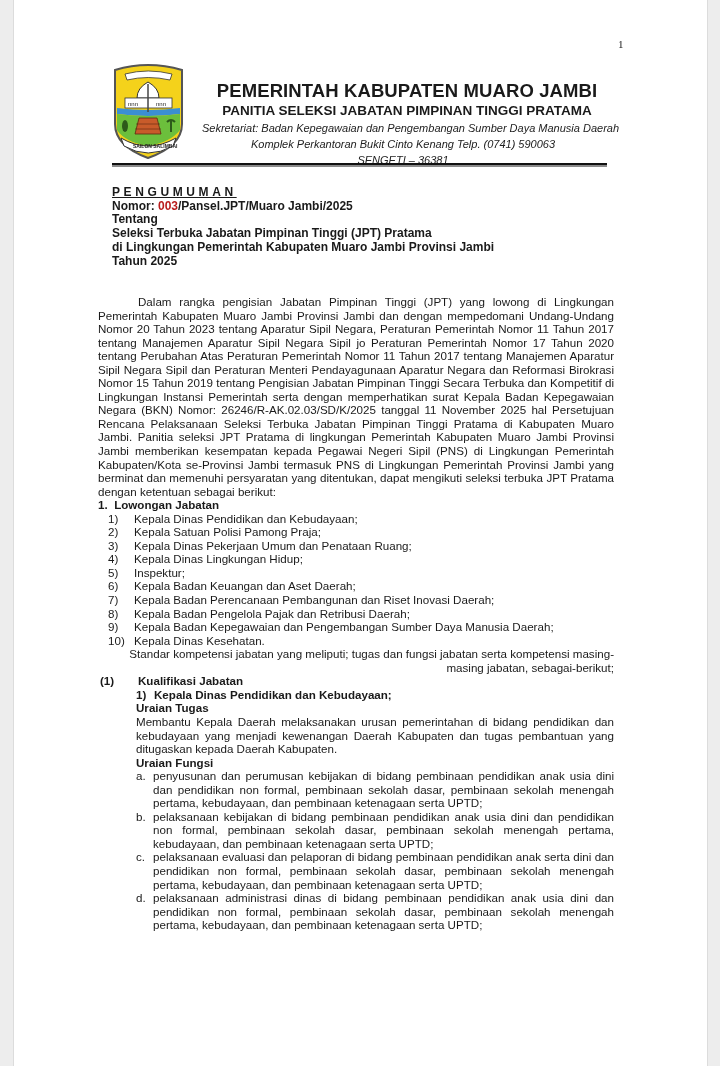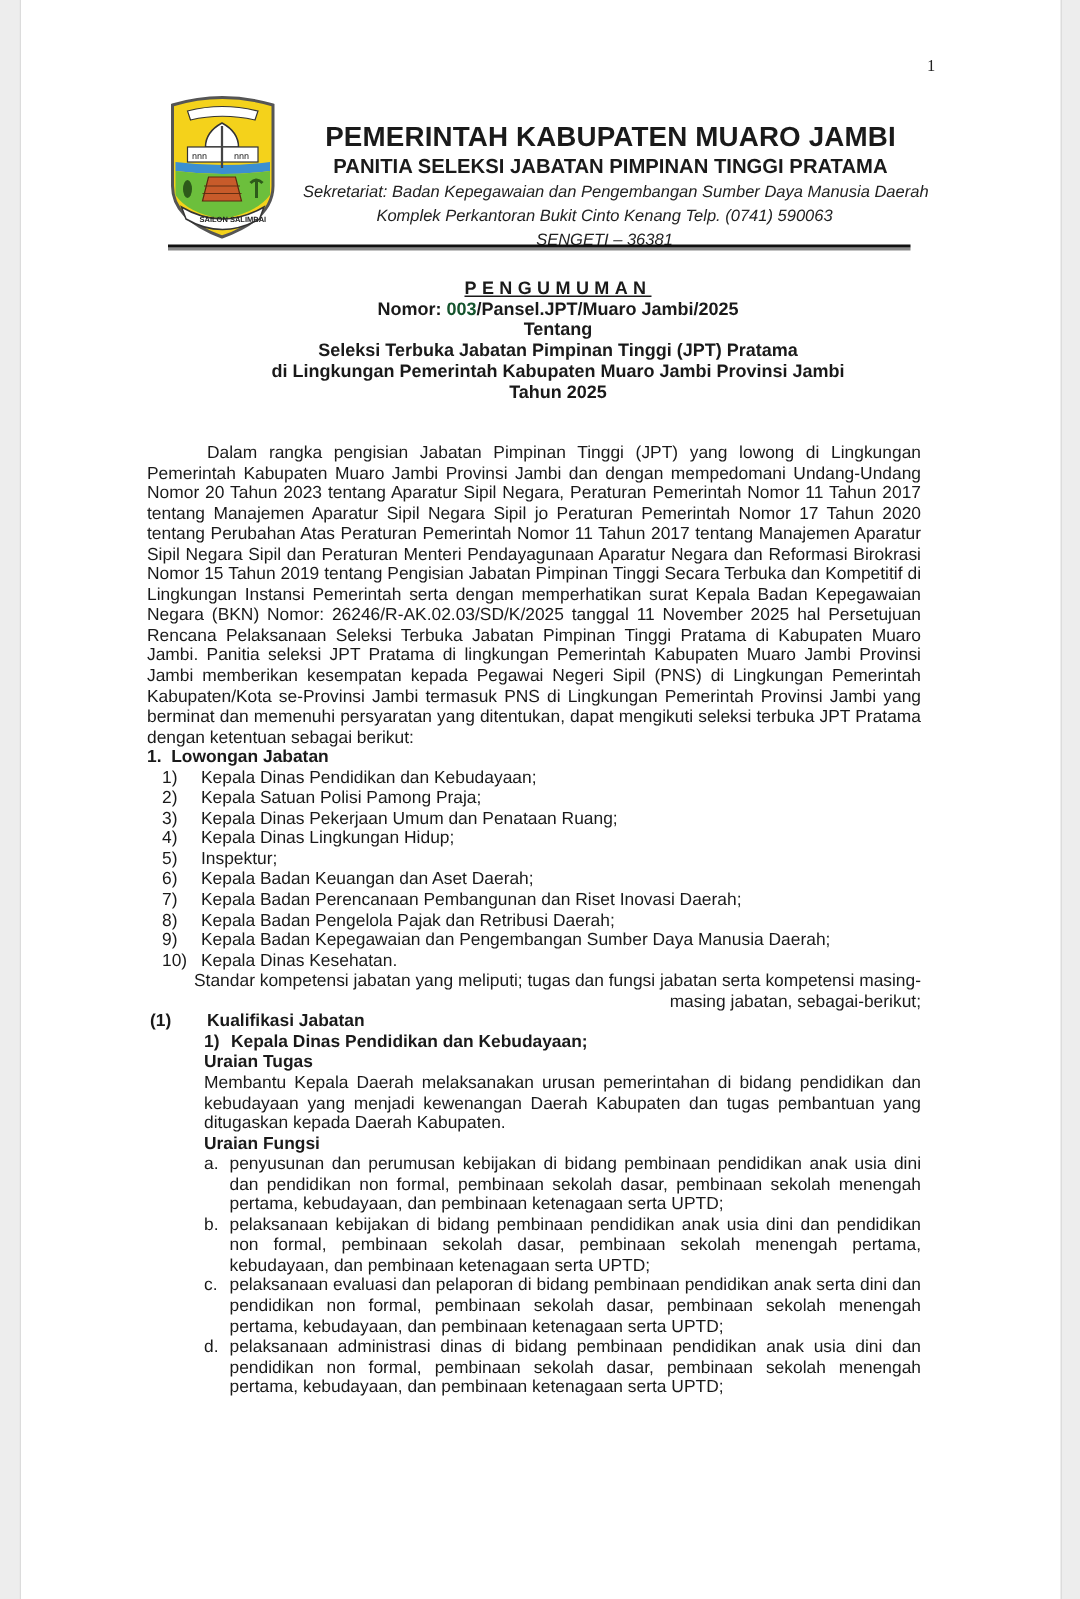--- a/index.html
+++ b/index.html
@@ -22,23 +22,23 @@
     .logo { position:absolute; left:97px; top:62px; width:75px; height:98px; }
     .kop { position:absolute; left:188px; top:80px; width:402px; text-align:center; }
     .kop-title { font-weight:bold; font-size:18.5px; letter-spacing:0.1px; line-height:22px; margin-left:8px; }
     .kop-sub { font-weight:bold; font-size:13.5px; line-height:18px; margin-left:8px; }
     .kop-line { font-size:11px; line-height:16px; color:#222;font-style:italic; }
     .kop-line.first { text-align:left; white-space:nowrap; }
     .rule {
       position:absolute; left:98px; top:163px; width:495px; height:2px; background:#111;
       box-shadow:0 2px 0 #8a8a8a;
     }
-    .heading { position:absolute; left:98px; top:186px; width:520px; text-align:center; font-weight:bold; font-size:12px; line-height:13.7px; }
+    .heading { position:absolute; left:98px; top:186px; width:520px; text-align:left; font-weight:bold; font-size:12px; line-height:13.7px; }
     .heading .pengumuman { letter-spacing:3.6px; text-decoration:underline; }
-    .nomor-num { color:#14532d; }
+    .nomor-num { color:#b91c1c; }
     .body {
       position:absolute; left:84px; top:295px; width:516px;
       font-size:11.6px; line-height:13.55px; text-align:justify;
     }
     .para { text-indent:40px; }
     .sec-title { font-weight:bold; margin:0; }
     .vac-list { margin:0; padding:0; list-style:none; }
     .vac-list li { display:flex; }
     .vac-list .n { width:26px; flex:none; margin-left:10px; }
     .kual-head { display:flex; font-weight:bold; margin-left:2px; }

